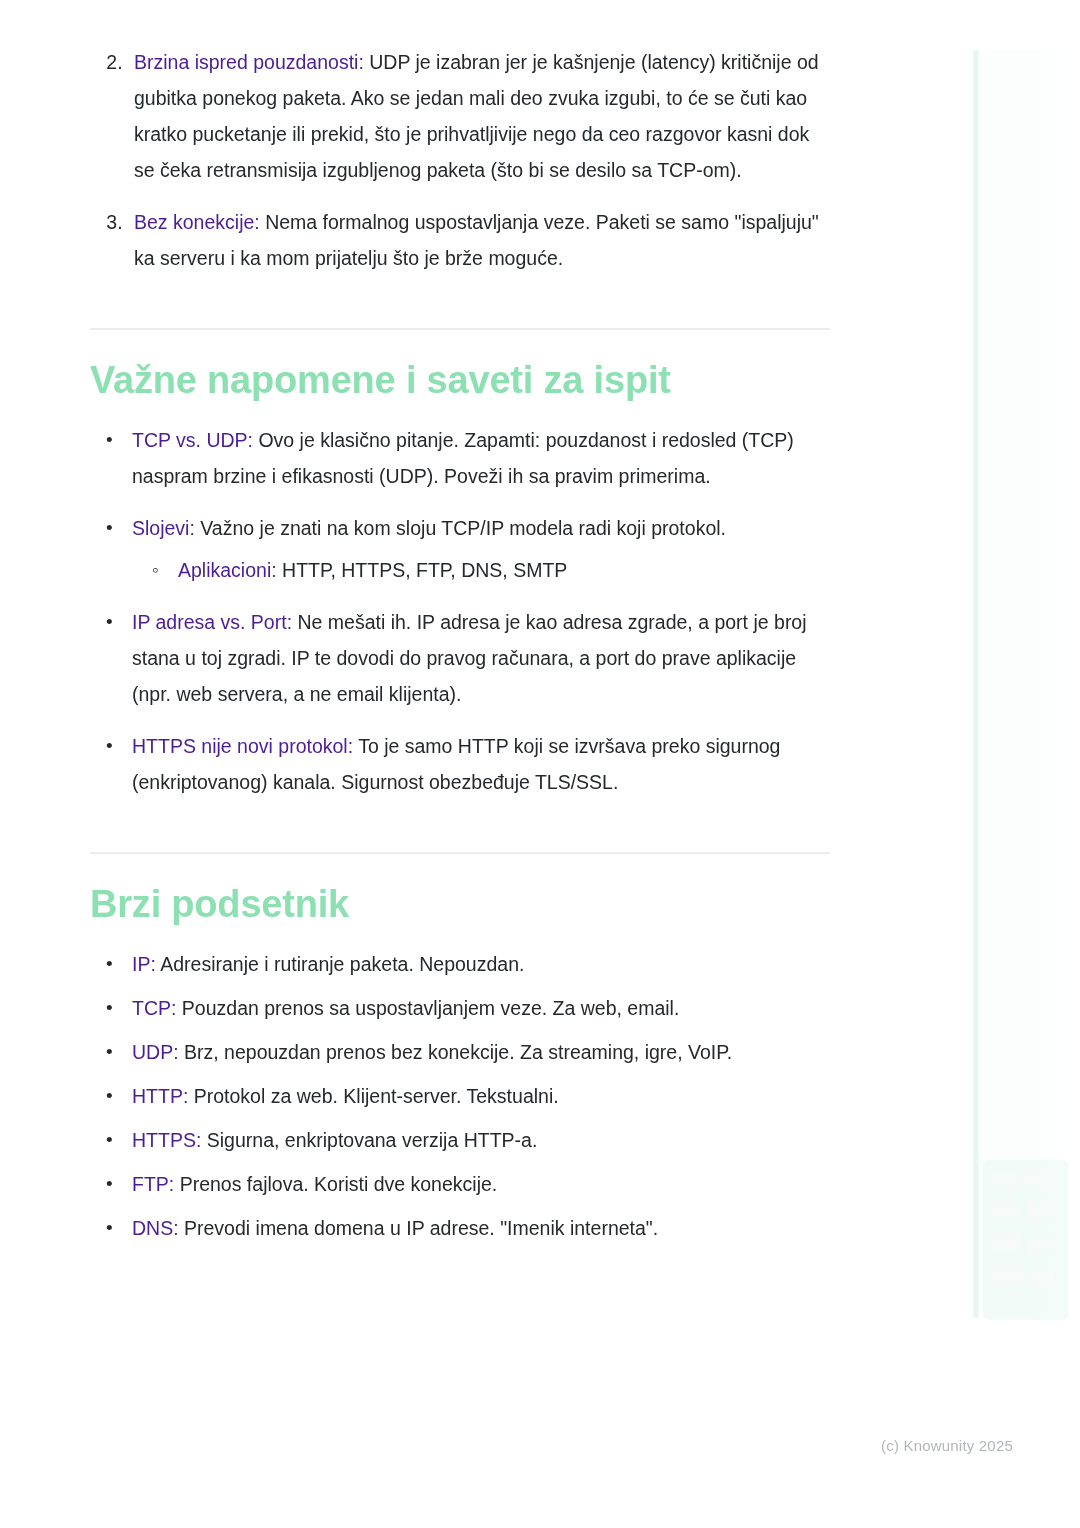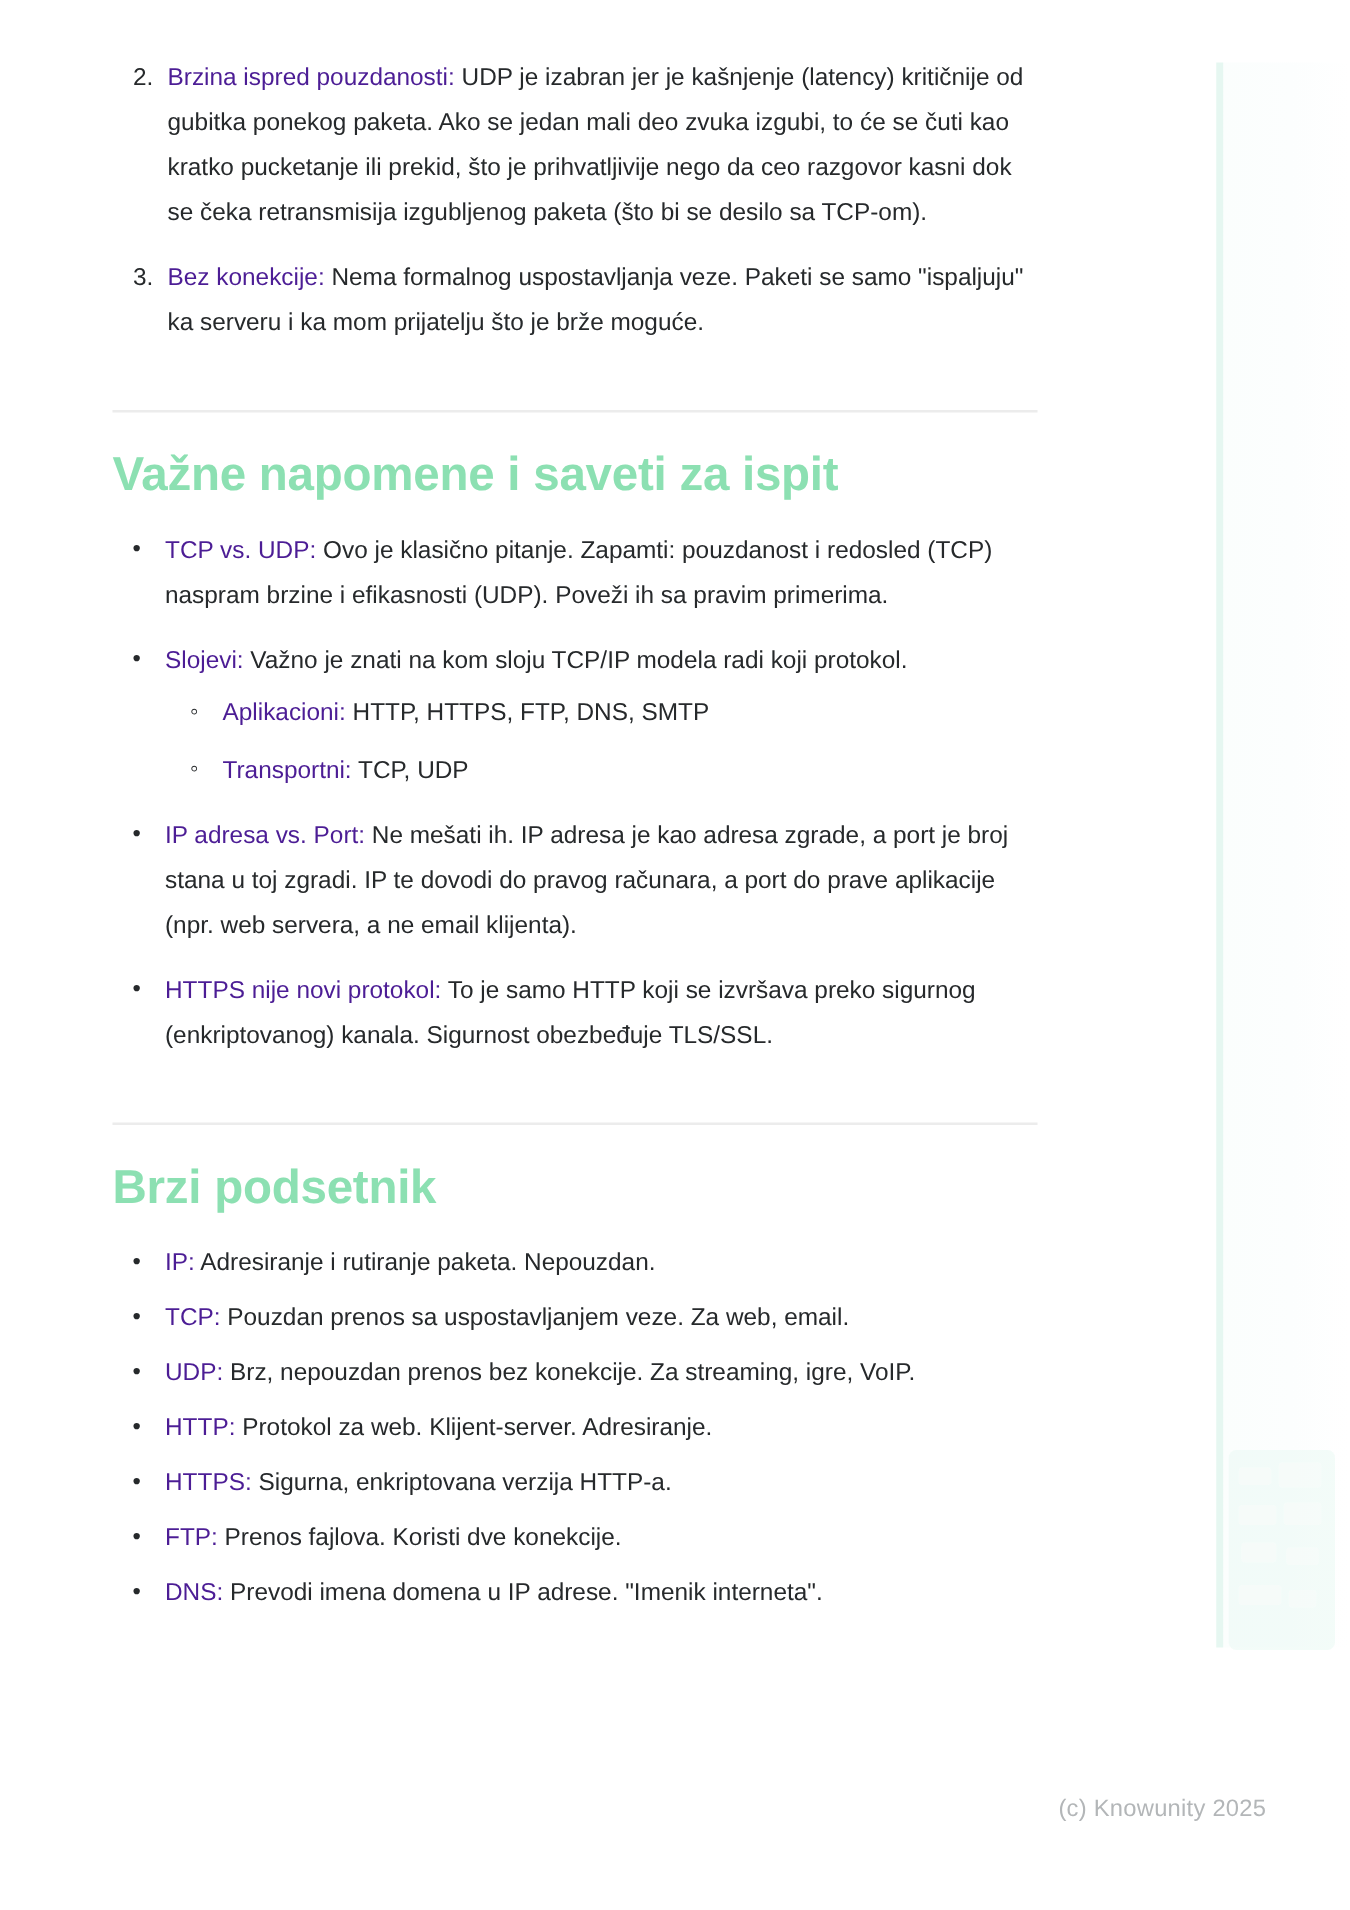--- a/index.html
+++ b/index.html
@@ -143,21 +143,21 @@
   .gap-after-rule  { height: 30px; }
   .gap-after-title { height: 22px; }
 
   
   .footer {
     position: absolute;
     left: 0;
     top: 1437px;
     width: 1013px;
     text-align: right;
-    font-size: 19px;
+    font-size: 15px;
     color: #b3b6b8;
     letter-spacing: .2px;
   }
 </style>
 </head>
 <body>
 
 <div class="right-panel">
   <div class="right-panel-ghost">
     <span class="ghost-line" style="left:8px;  top:14px;  width:26px; height:14px;"></span>
@@ -193,23 +193,20 @@
     <ul class="bullets">
       <li>
         <span class="lbl">TCP vs. UDP:</span><span> Ovo je klasično pitanje. Zapamti: pouzdanost i redosled (TCP) naspram brzine i efikasnosti (UDP). Poveži ih sa pravim primerima.</span>
       </li>
       <li>
         <span class="lbl">Slojevi:</span><span> Važno je znati na kom sloju TCP/IP modela radi koji protokol.</span>
         <ul class="subbullets">
           <li>
             <span class="lbl">Aplikacioni:</span><span> HTTP, HTTPS, FTP, DNS, SMTP</span>
           </li>
-          <li>
-            <span class="lbl">Transportni:</span><span> TCP, UDP</span>
-          </li>
         </ul>
       </li>
       <li>
         <span class="lbl">IP adresa vs. Port:</span><span> Ne mešati ih. IP adresa je kao adresa zgrade, a port je broj stana u toj zgradi. IP te dovodi do pravog računara, a port do prave aplikacije (npr. web servera, a ne email klijenta).</span>
       </li>
       <li>
         <span class="lbl">HTTPS nije novi protokol:</span><span> To je samo HTTP koji se izvršava preko sigurnog (enkriptovanog) kanala. Sigurnost obezbeđuje TLS/SSL.</span>
       </li>
     </ul>
 
@@ -224,21 +221,21 @@
       <li>
         <span class="lbl">IP:</span><span> Adresiranje i rutiranje paketa. Nepouzdan.</span>
       </li>
       <li>
         <span class="lbl">TCP:</span><span> Pouzdan prenos sa uspostavljanjem veze. Za web, email.</span>
       </li>
       <li>
         <span class="lbl">UDP:</span><span> Brz, nepouzdan prenos bez konekcije. Za streaming, igre, VoIP.</span>
       </li>
       <li>
-        <span class="lbl">HTTP:</span><span> Protokol za web. Klijent-server. Adresiranje.</span>
+        <span class="lbl">HTTP:</span><span> Protokol za web. Klijent-server. Tekstualni.</span>
       </li>
       <li>
         <span class="lbl">HTTPS:</span><span> Sigurna, enkriptovana verzija HTTP-a.</span>
       </li>
       <li>
         <span class="lbl">FTP:</span><span> Prenos fajlova. Koristi dve konekcije.</span>
       </li>
       <li>
         <span class="lbl">DNS:</span><span> Prevodi imena domena u IP adrese. "Imenik interneta".</span>
       </li>

